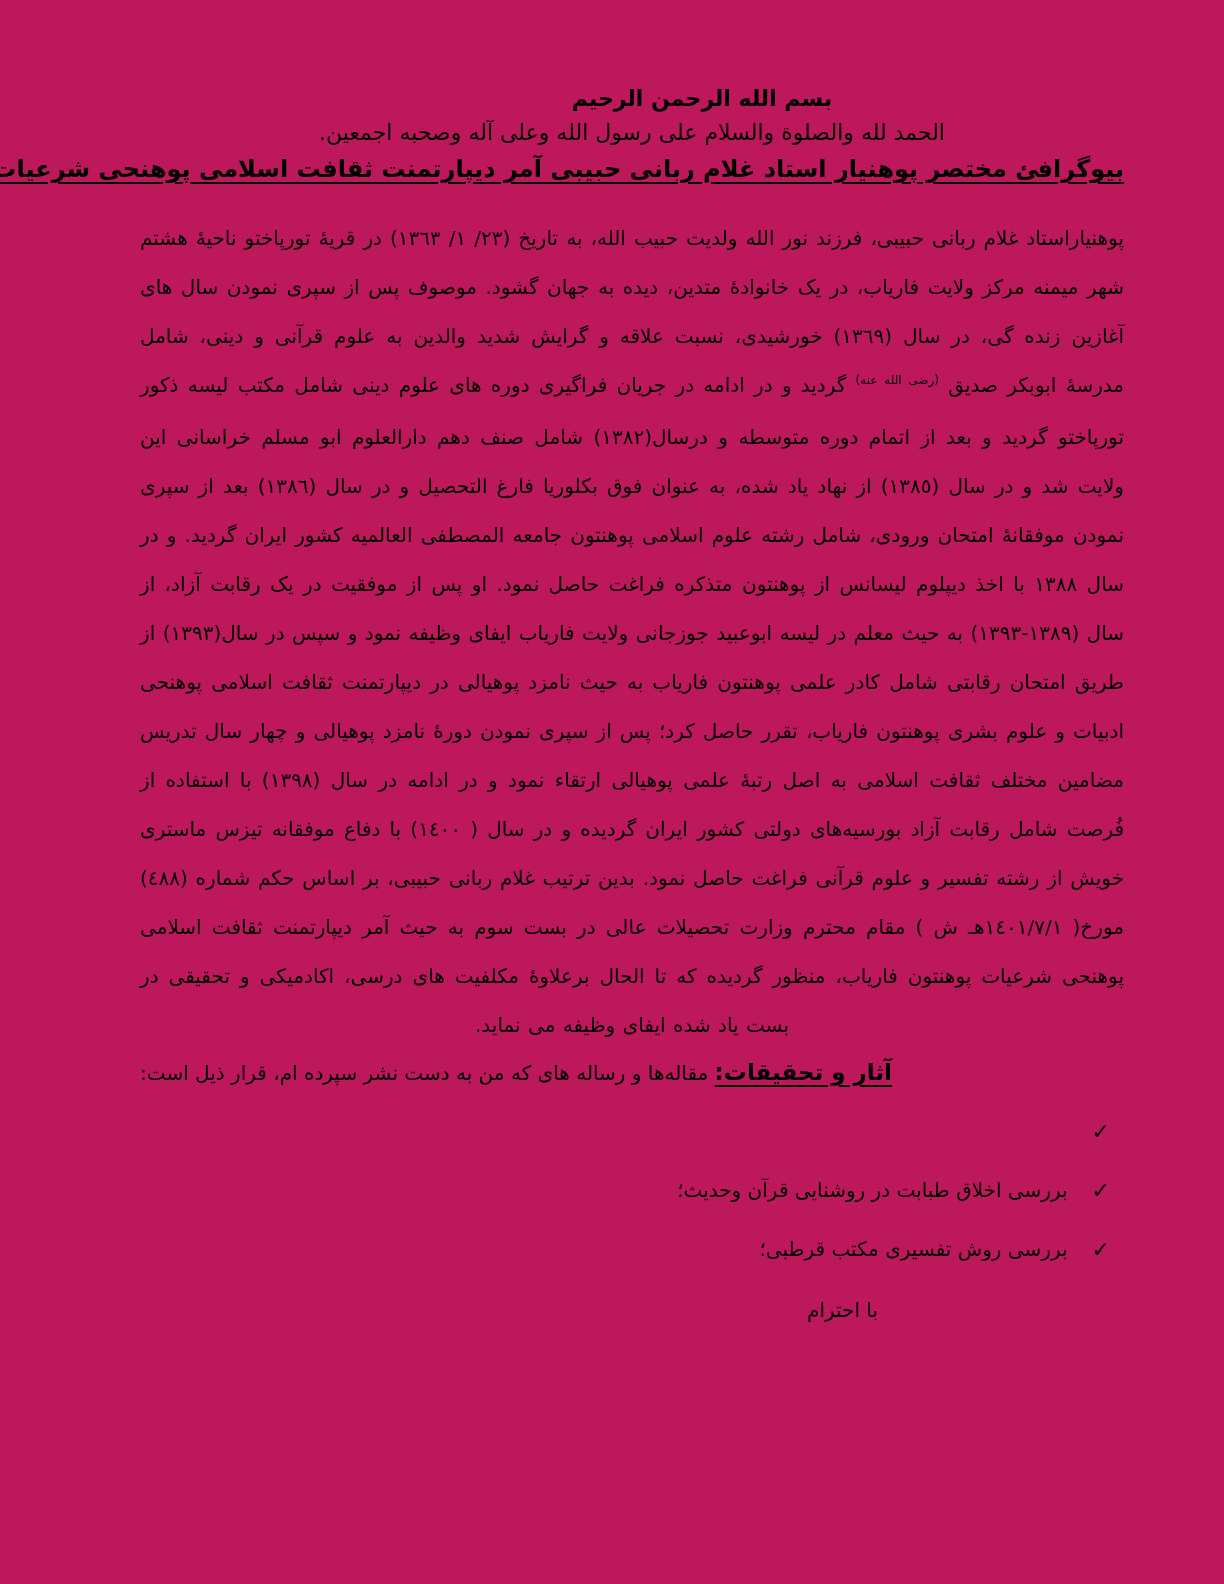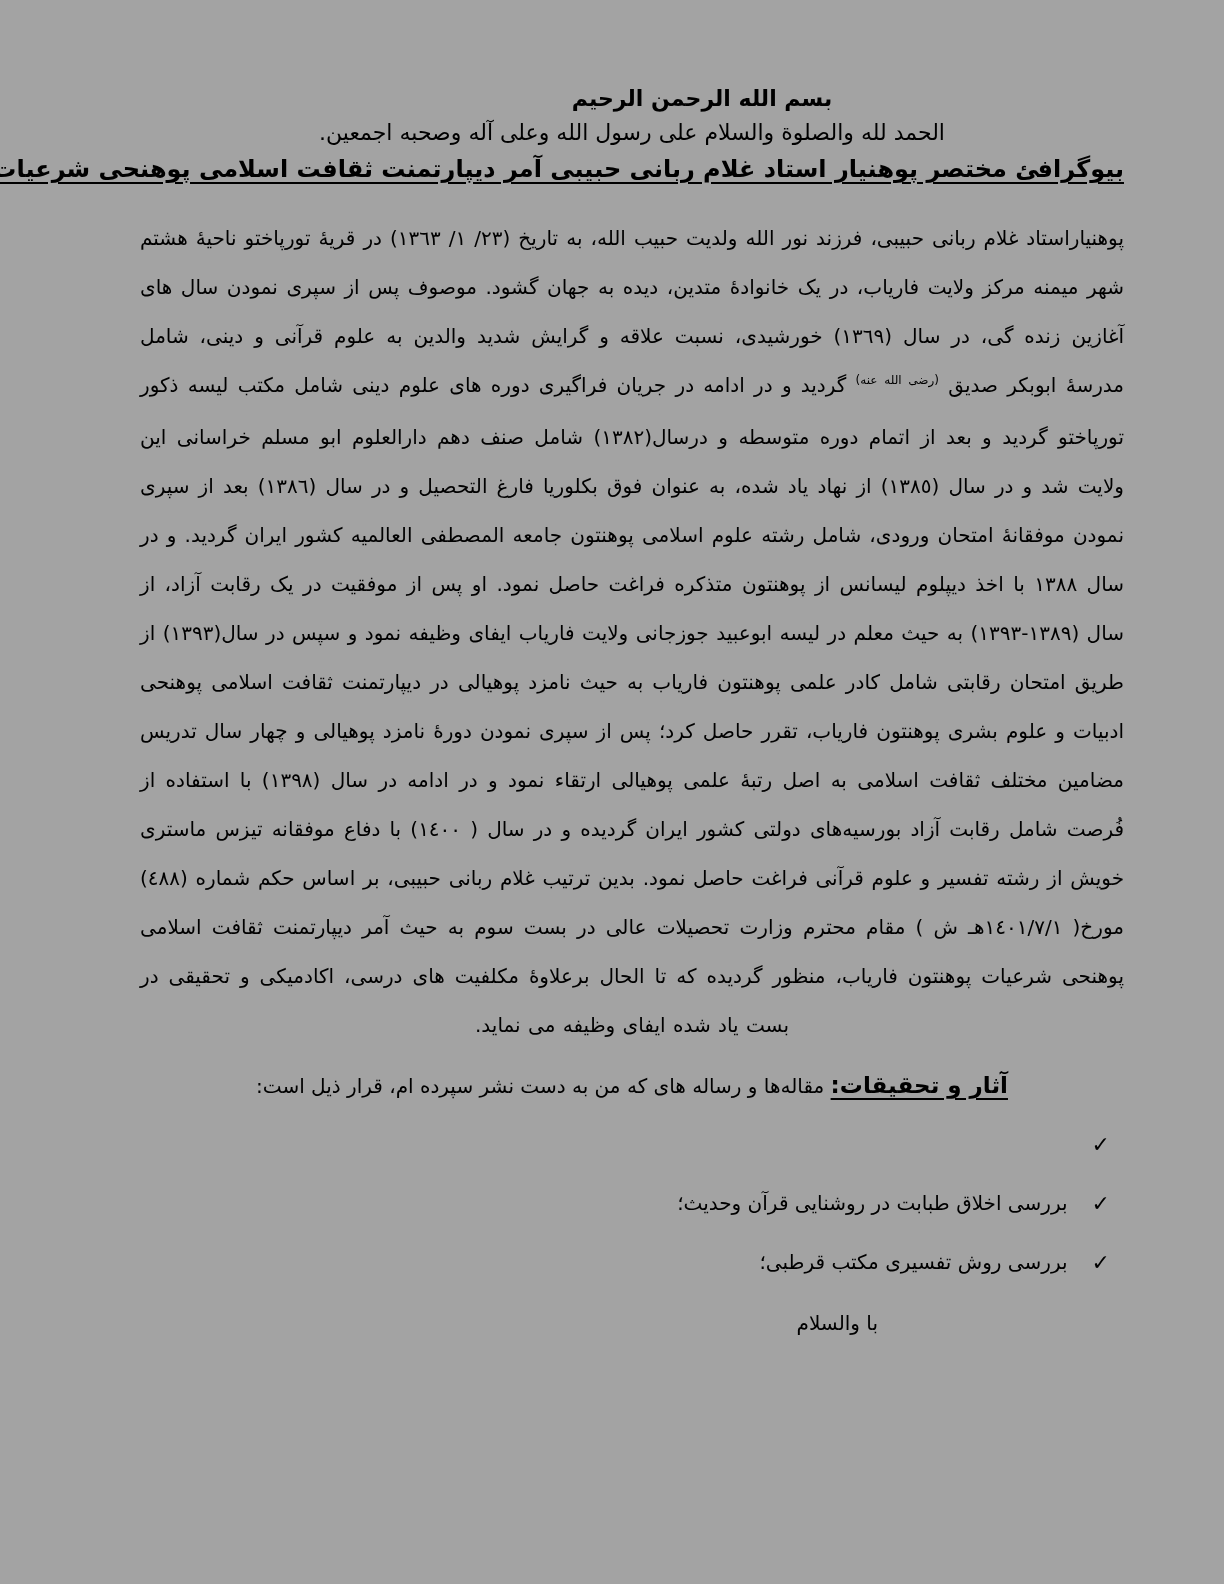--- a/index.html
+++ b/index.html
@@ -2,21 +2,21 @@
 <html lang="fa" dir="rtl"><head>
 <meta charset="utf-8">
 <style>
   * { margin: 0; padding: 0; box-sizing: border-box; }
   html, body { background: #ffffff; }
   body { font-family: "DejaVu Sans", sans-serif; color: #000; }
 
   .page {
     width: 1224px;
     height: 1584px;
-    background: #a3a3a3;
+    background: #be185d;
     direction: rtl;
     position: relative;
     overflow: hidden;
     padding-left: 40px;
   }
 
   .content {
     padding: 82px 100px 0 100px;
   }
 
@@ -60,24 +60,24 @@
   .sup {
     font-size: 12px;
     position: relative;
     top: -8px;
     white-space: nowrap;
     margin-top: 20px;
   }
 
   
   .works-line {
-    margin-top: 16px;
+    margin-top: 3px;
     font-size: 20px;
     line-height: 38px;
-    text-align: center;
+    text-align: left;
   }
   .works-heading {
     font-weight: bold;
     font-size: 23px;
     text-decoration: underline;
     text-underline-offset: 5px;
   }
 
   .pub-list {
     list-style: none;
@@ -137,16 +137,16 @@
       <li class="pub-item">
         <span class="check">✓</span>
         <span>بررسی اخلاق طبابت در روشنایی قرآن وحدیث؛</span>
       </li>
       <li class="pub-item">
         <span class="check">✓</span>
         <span>بررسی روش تفسیری مکتب قرطبی؛</span>
       </li>
     </ul>
 
-    <div class="closing">با والسلام</div>
+    <div class="closing">با احترام</div>
 
   </div>
 </div>
 
 </body></html>

